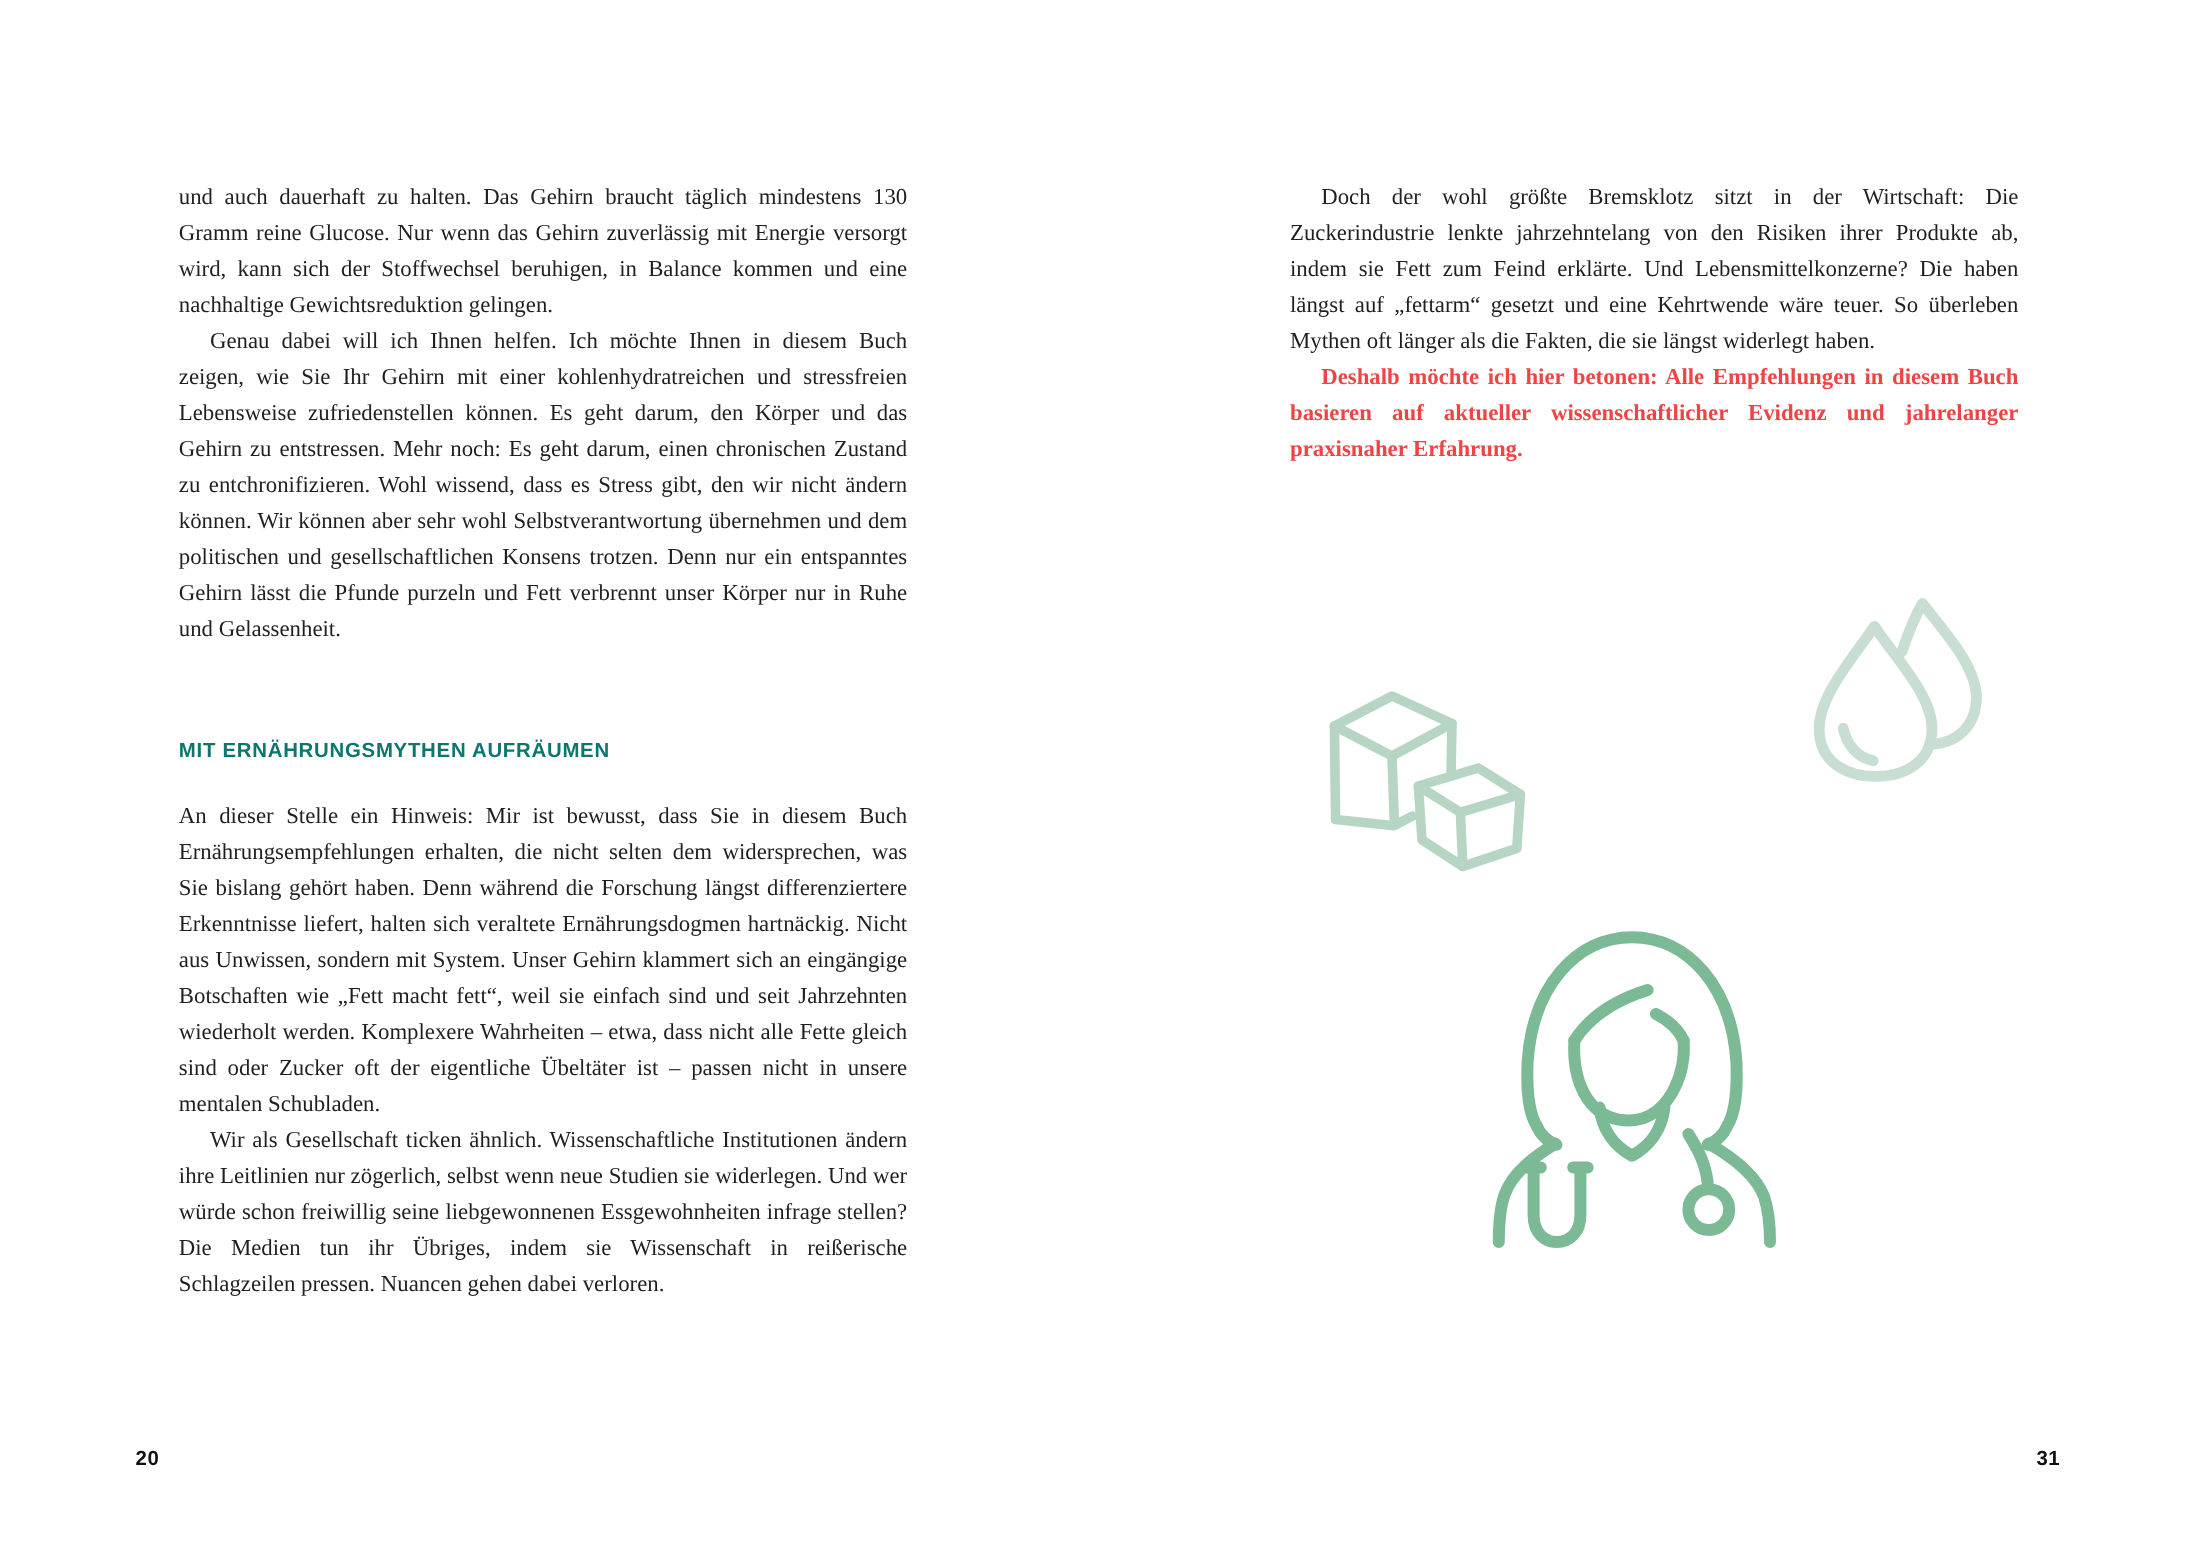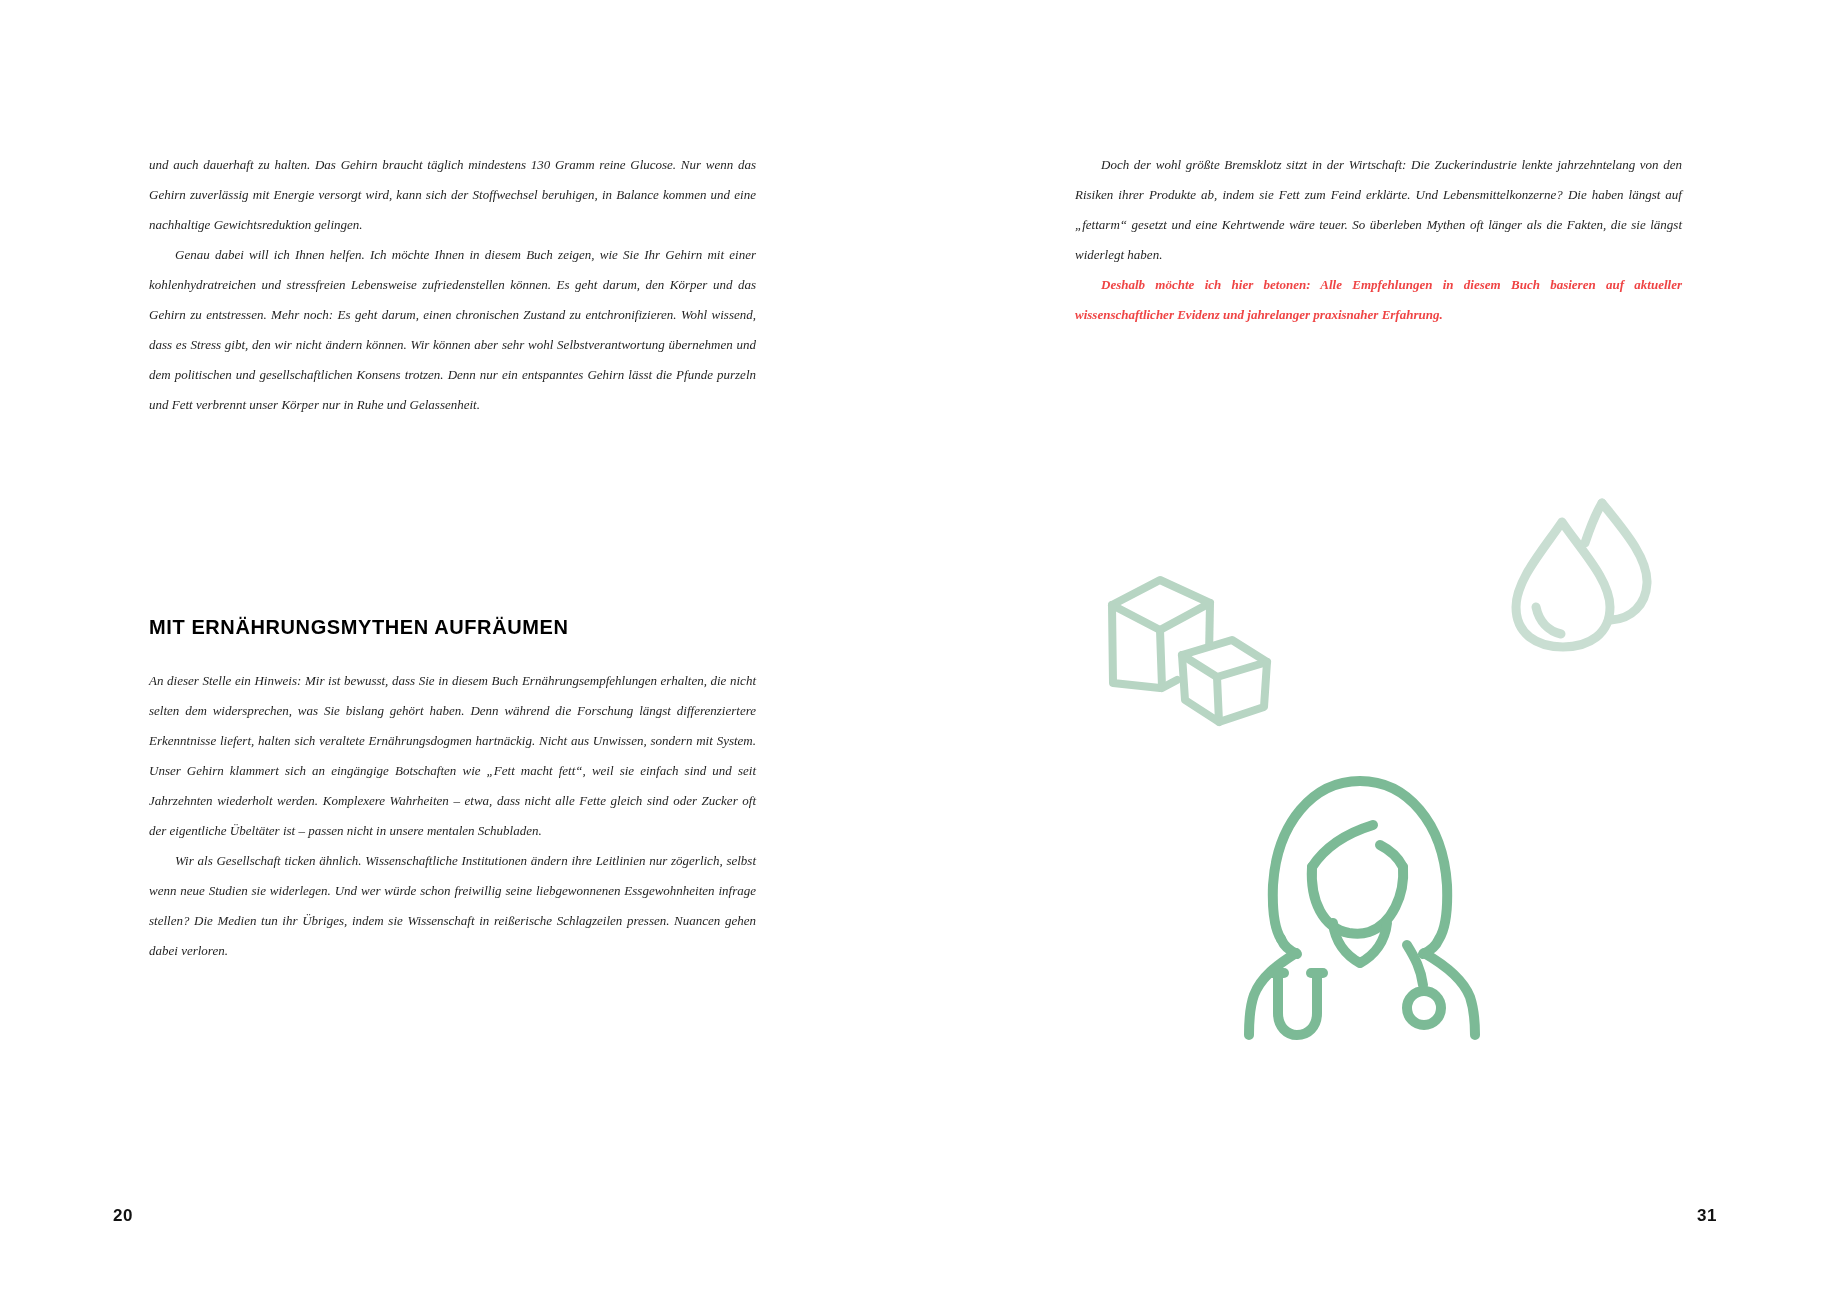--- a/index.html
+++ b/index.html
@@ -7,44 +7,43 @@
     position:relative;
     width:1831px;height:1299px;
     background:#ffffff;
     overflow:hidden;
     font-family:"Liberation Serif","DejaVu Serif",serif;
     color:#1f1f1f;
   }
   .text-block{
     position:absolute;
     width:607px;
-    font-size:13px;
+    font-size:19px;
     line-height:30px;
-    font-style:italic;
   }
   .text-block p{
     margin:0;
     text-align:justify;
     hyphens:auto;
     -webkit-hyphens:auto;
   }
   .indent{text-indent:26px;}
   .emphasis{
     color:#ef4444;
     font-weight:700;
   }
   .section-heading{
     position:absolute;
     left:149px;top:616px;
     margin:0;
     font-family:"Liberation Sans","DejaVu Sans",sans-serif;
     font-weight:700;
-    font-size:20px;
+    font-size:17px;
     letter-spacing:0.6px;
-    color:#000000;
+    color:#0f766e;
   }
   .pagenum{
     position:absolute;
     top:1206px;
     font-family:"Liberation Sans","DejaVu Sans",sans-serif;
     font-weight:700;
     font-size:17px;
     letter-spacing:0.5px;
     color:#111;
   }

